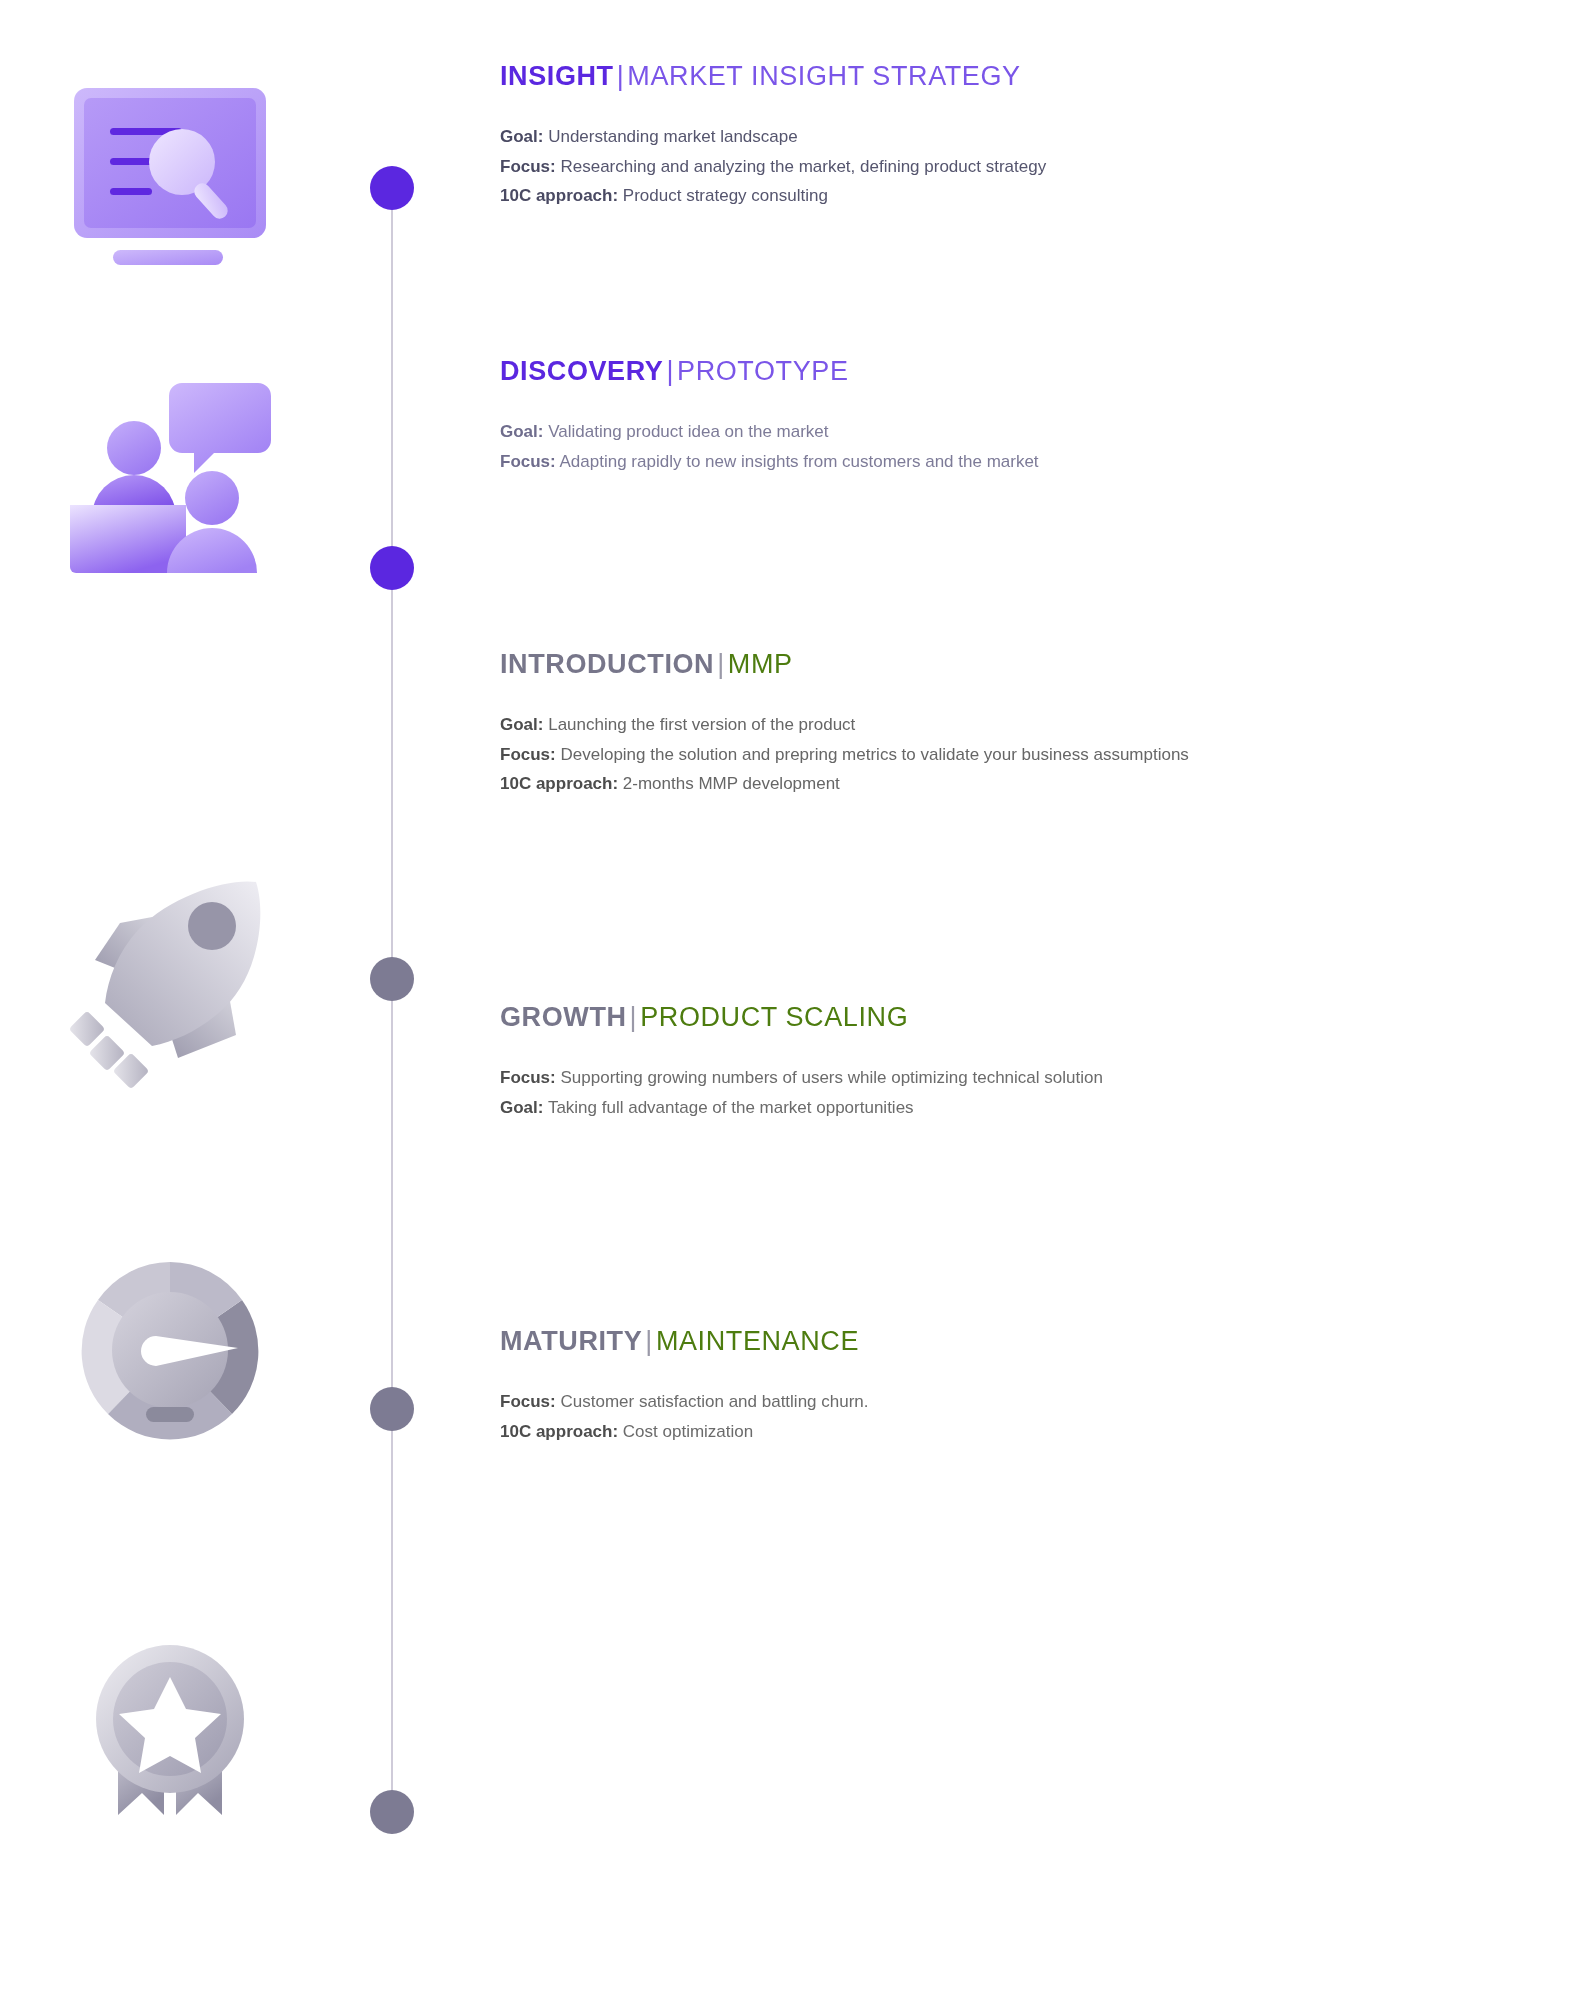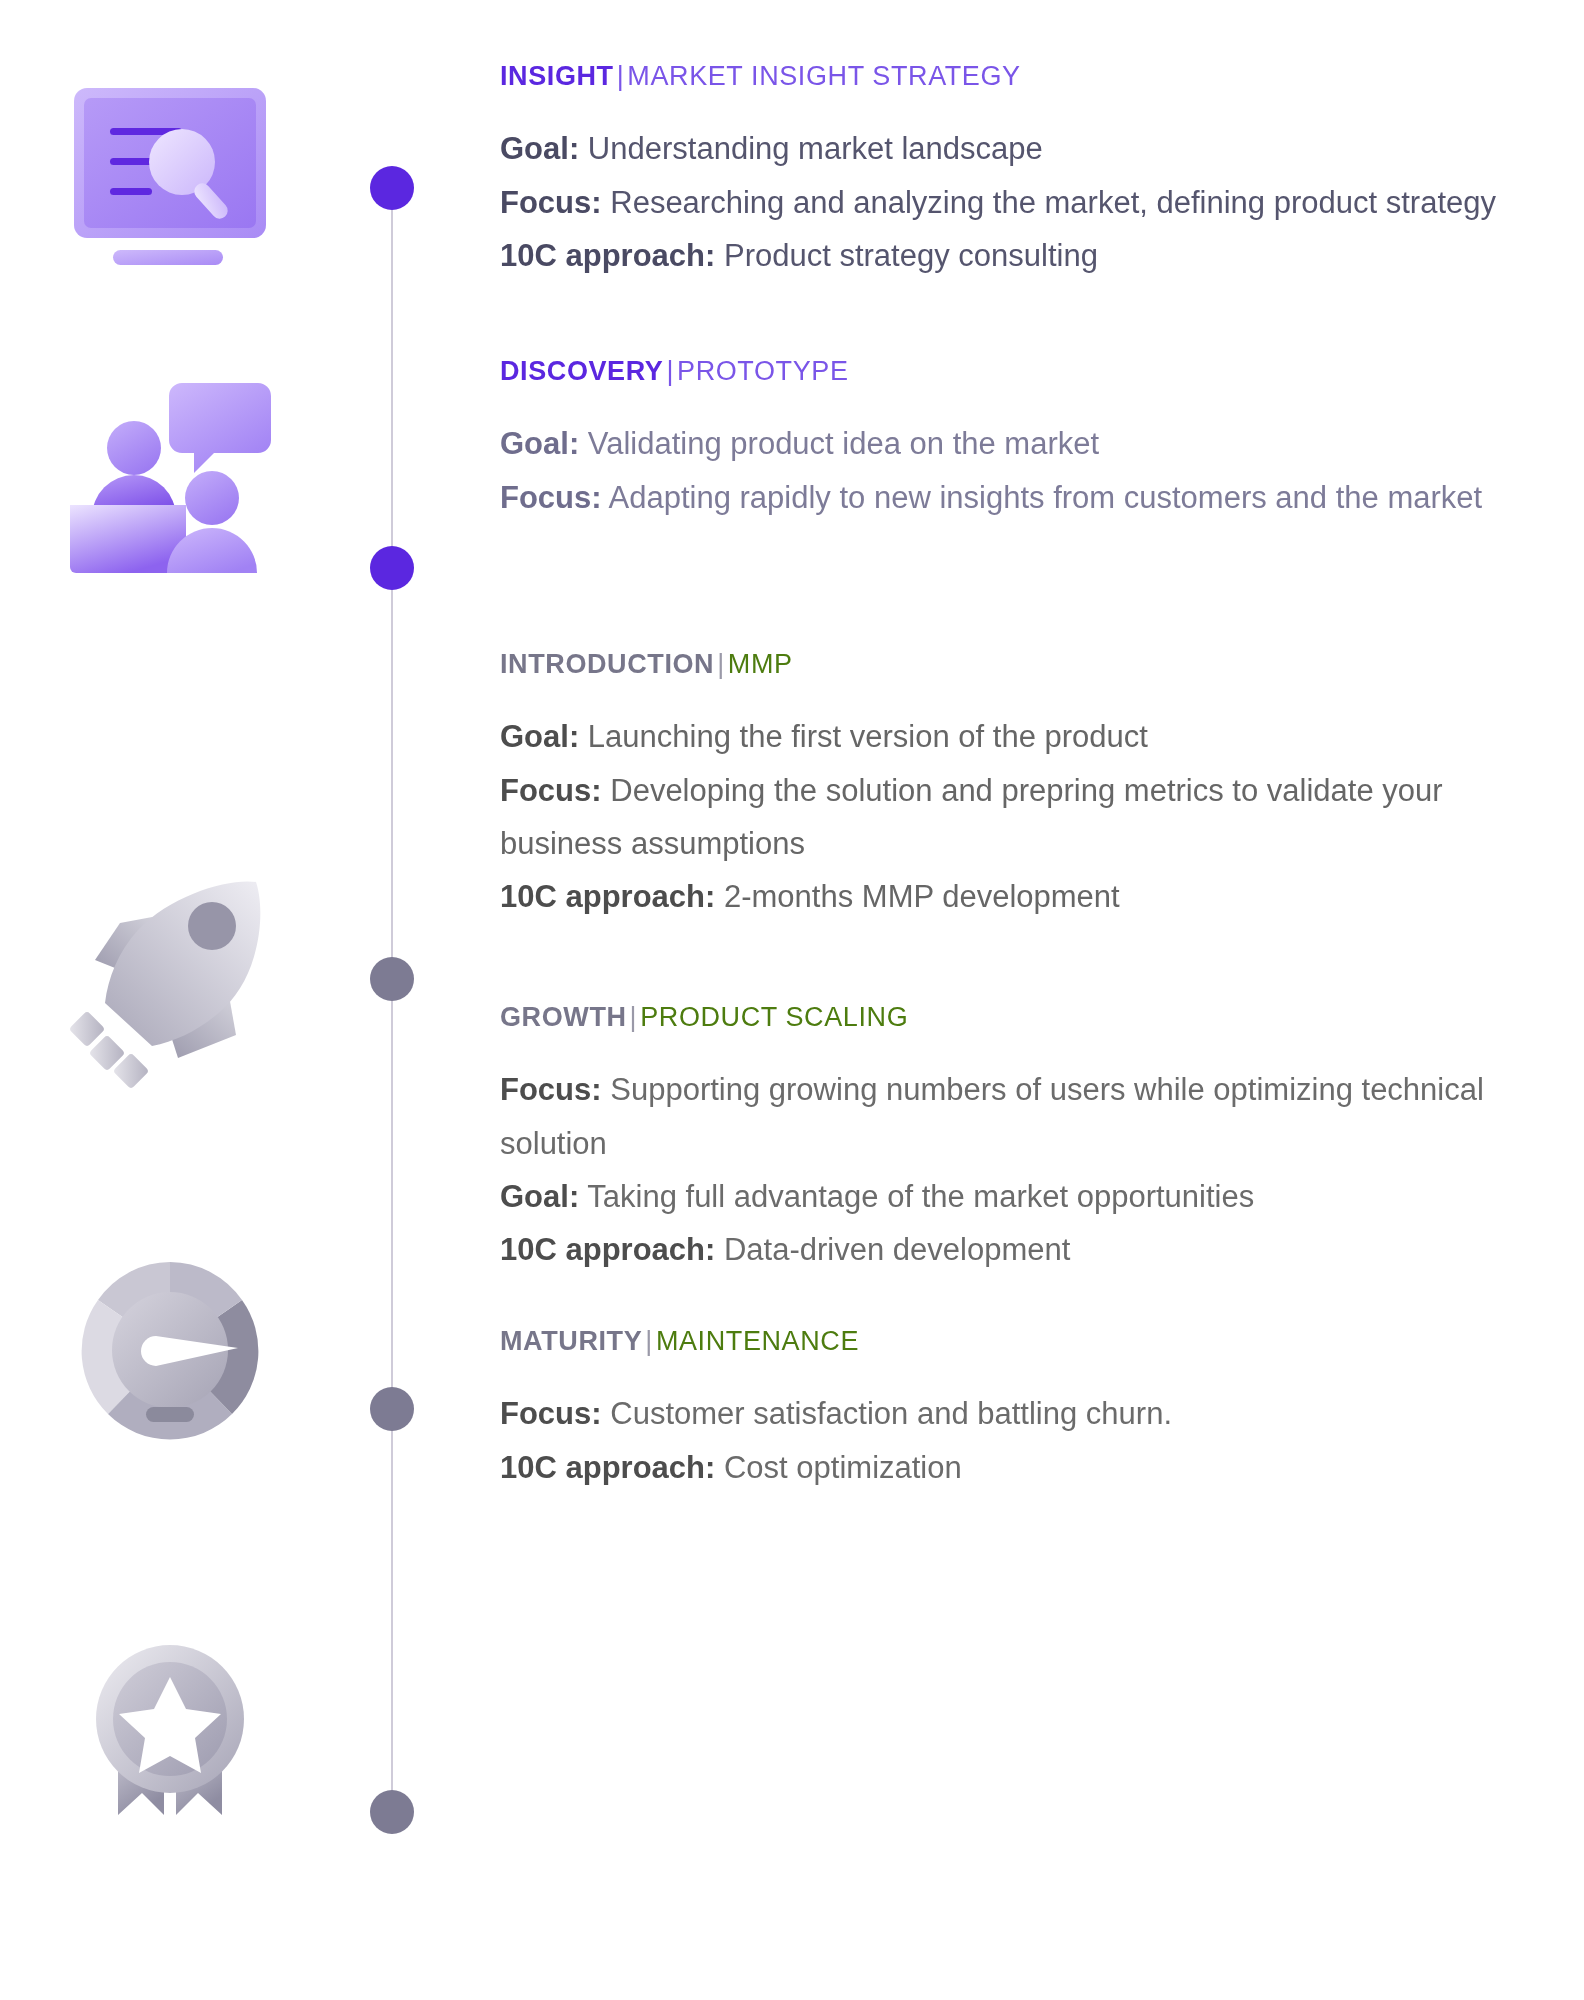--- a/index.html
+++ b/index.html
@@ -61,21 +61,21 @@
   .heading-purple .h-primary  { color: #5b27e0; }
   .heading-purple .h-sep      { color: #7a55e8; }
   .heading-purple .h-secondary{ color: #7a55e8; }
 
   .heading-gray .h-primary   { color: #77768a; }
   .heading-gray .h-sep       { color: #9a99a8; }
   .heading-gray .h-secondary { color: #4d7c0f; }
 
   .body-lines { margin-top: 30px; }
   .body-line {
-    font-size: 31px;
+    font-size: 17px;
     line-height: 1.72;
   }
   .body-line .lbl { font-weight: bold; }
 
   .body-dark    .lbl, .body-dark    .val { color: #4a4a63; }
   .body-dark    .val { color: #55556e; }
   .body-muted   .lbl { color: #6f6d8d; }
   .body-muted   .val { color: #7d7b98; }
   .body-gray    .lbl { color: #4d4d4d; }
   .body-gray    .val { color: #666666; }
@@ -274,24 +274,20 @@
       </div>
       <div class="body-lines body-gray2">
         <div class="body-line">
           <span class="lbl">Focus:</span>
           <span class="val">Supporting growing numbers of users while optimizing technical solution</span>
         </div>
         <div class="body-line">
           <span class="lbl">Goal:</span>
           <span class="val">Taking full advantage of the market opportunities</span>
         </div>
-        <div class="body-line">
-          <span class="lbl">10C approach:</span>
-          <span class="val">Data-driven development</span>
-        </div>
       </div>
     </div>
   </div>
 
   <div class="stage" style="top:1325px;">
     <div class="icon-wrap" style="top:290px;">
       <svg viewBox="0 0 220 220" xmlns="http://www.w3.org/2000/svg">
         <defs>
           <linearGradient id="g5a" x1="0" y1="0" x2="1" y2="1">
             <stop offset="0" stop-color="#edecf1"></stop>

